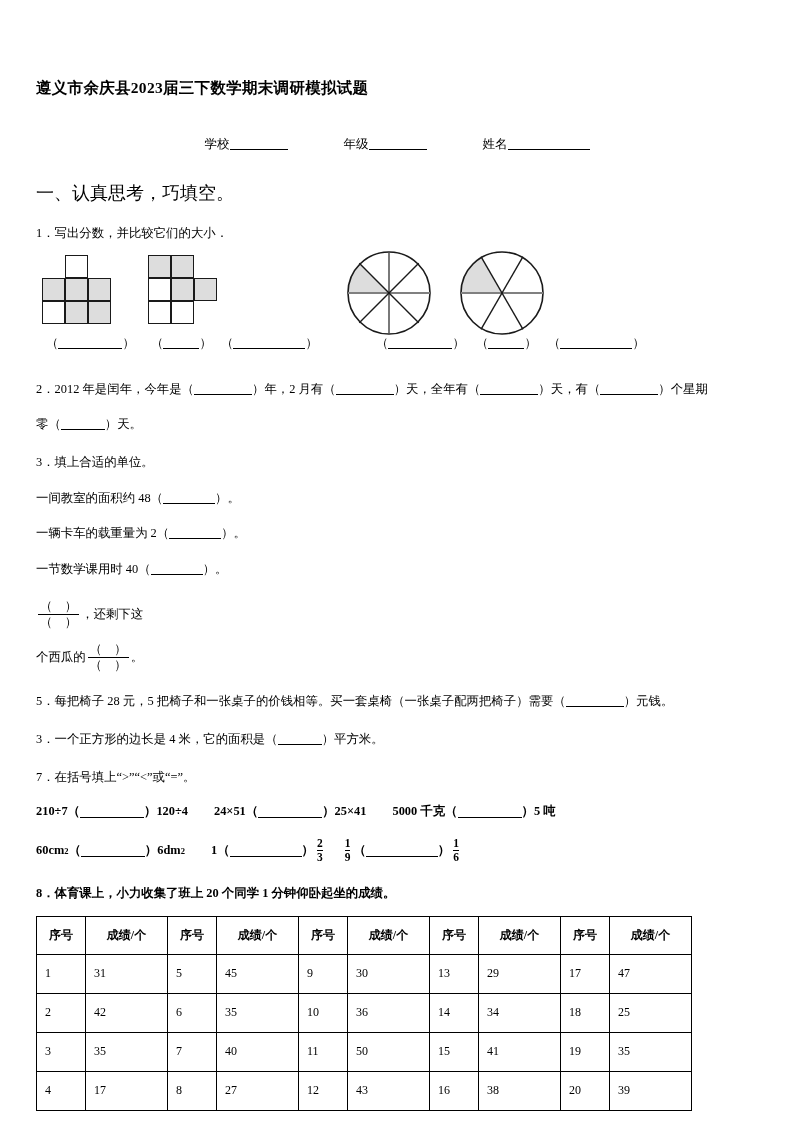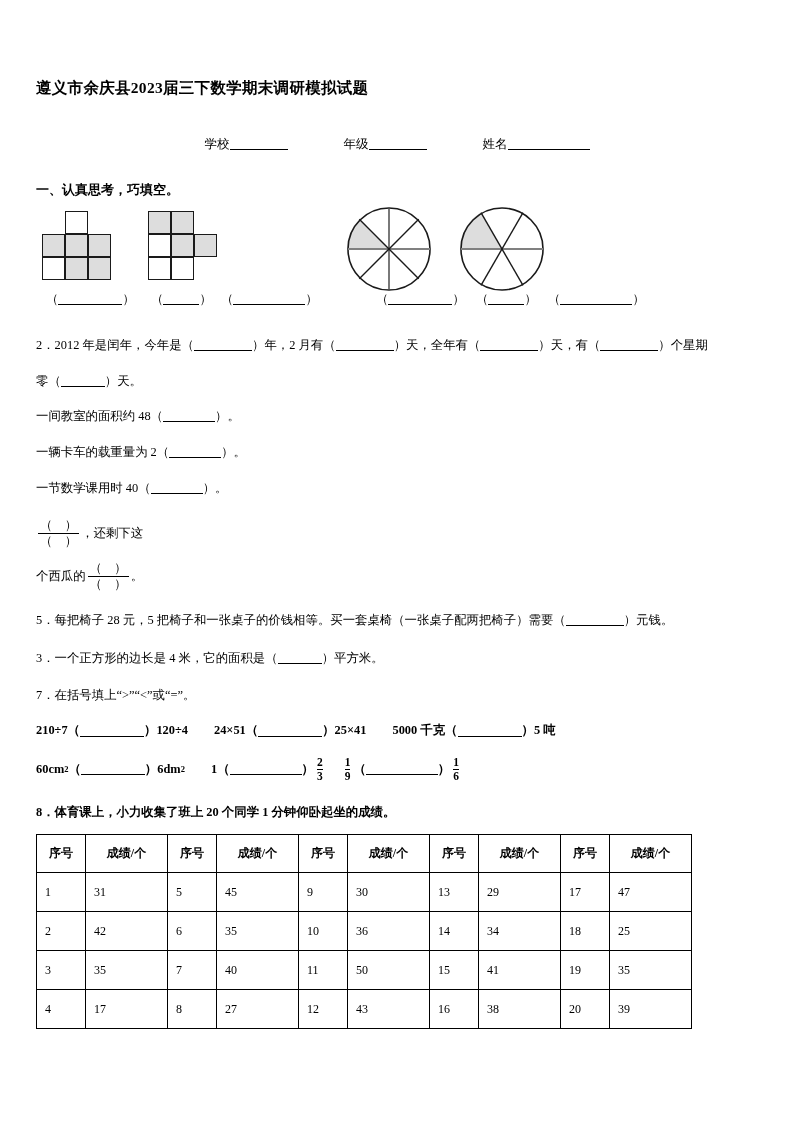--- a/index.html
+++ b/index.html
@@ -38,22 +38,22 @@
     display: inline-block;
     border-bottom: 1px solid #000;
     height: 13px;
     vertical-align: -2px;
   }
   .ul-w60 { width: 58px; }
   .ul-w80 { width: 82px; }
 
   
   .sec-head {
-    font-size: 13px;
-    font-weight: bold;
+    font-size: 18px;
+    font-weight: normal;
     margin-top: 28px;
   }
   .q {
     font-size: 12.4px;
     margin-top: 19px;
     line-height: 1.5;
   }
   .q-sub {
     font-size: 12.4px;
     margin-top: 17px;
@@ -177,20 +177,21 @@
   <div class="title">遵义市余庆县2023届三下数学期末调研模拟试题</div>
 
   <div class="id-line">
     <span class="id-field"><span>学校</span><span class="ul ul-w60"></span></span>
     <span class="id-field"><span>年级</span><span class="ul ul-w60"></span></span>
     <span class="id-field"><span>姓名</span><span class="ul ul-w80"></span></span>
   </div>
 
   <div class="sec-head">一、认真思考，巧填空。</div>
 
+  <div class="q">1．写出分数，并比较它们的大小．</div>
 
   <div class="fig-row">
 
     <div class="grid-shape" style="left:6px; width:72px; height:72px;">
       <div class="gcell" style="left:23px; top:0px;"></div>
       <div class="gcell shaded" style="left:0px;  top:23px;"></div>
       <div class="gcell shaded" style="left:23px; top:23px;"></div>
       <div class="gcell shaded" style="left:46px; top:23px;"></div>
       <div class="gcell" style="left:0px;  top:46px;"></div>
       <div class="gcell shaded" style="left:23px; top:46px;"></div>
@@ -238,20 +239,21 @@
     <span class="bgrp" style="left:512px;"><span class="paren">（</span><span class="blank b72"></span><span class="paren">）</span></span>
   </div>
 
   <div class="q">
     <span>2．2012 年是闰年，今年是（</span><span class="blank b58"></span><span>）年，2 月有（</span><span class="blank b58"></span><span>）天，全年有（</span><span class="blank b58"></span><span>）天，有（</span><span class="blank b58"></span><span>）个星期</span>
   </div>
   <div class="q-sub">
     <span>零（</span><span class="blank b44"></span><span>）天。</span>
   </div>
 
+  <div class="q">3．填上合适的单位。</div>
   <div class="q-sub">
     <span>一间教室的面积约 48（</span><span class="blank b52"></span><span>）。</span>
   </div>
   <div class="q-sub">
     <span>一辆卡车的载重量为 2（</span><span class="blank b52"></span><span>）。</span>
   </div>
   <div class="q-sub">
     <span>一节数学课用时 40（</span><span class="blank b52"></span><span>）。</span>
   </div>
 

